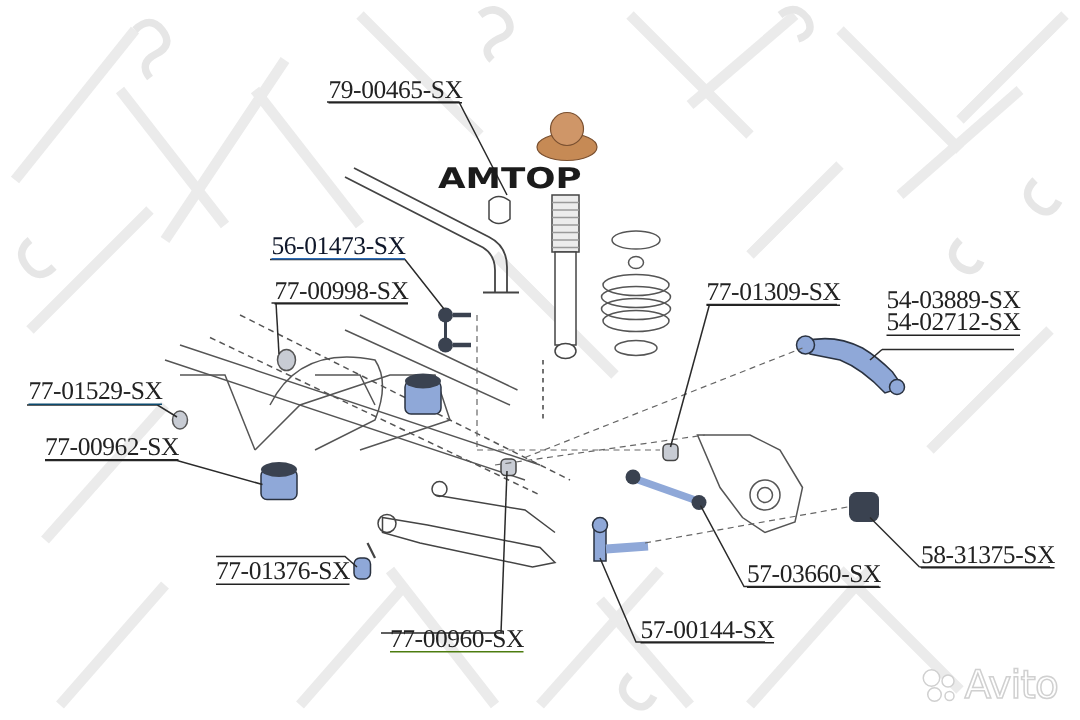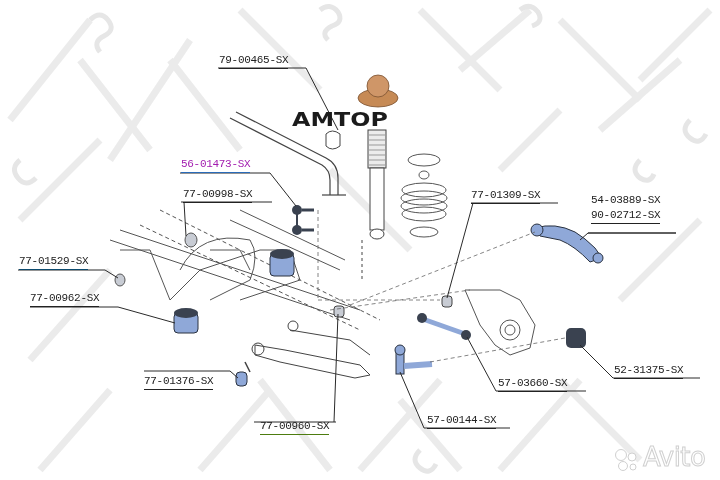--- a/index.html
+++ b/index.html
@@ -1,21 +1,21 @@
 <!DOCTYPE html>
 <html><head>
 <meta charset="utf-8">
 <style>
   html,body{margin:0;padding:0;}
   body{width:720px;height:480px;overflow:hidden;background:#ffffff;position:relative;font-family:"DejaVu Sans",sans-serif;}
   #canvas{position:absolute;left:0;top:0;width:720px;height:480px;}
-  .callout{position:absolute;font-family:Liberation Mono, monospace;font-size:11px;color:#222;white-space:nowrap;line-height:16px;letter-spacing:-0.3px;}
-  .callout.link{color:#a21caf;}
+  .callout{position:absolute;font-family:Liberation Serif, serif;font-size:17px;color:#222;white-space:nowrap;line-height:16px;letter-spacing:-0.3px;}
+  .callout.link{color:#0f172a;}
   .brand{position:absolute;left:292px;top:108px;font-family:"DejaVu Sans",sans-serif;font-weight:bold;font-size:19px;letter-spacing:0px;color:#1b1b1b;transform:scaleX(1.25);transform-origin:left top;}
-  .avito{position:absolute;left:614px;top:442px;display:flex;align-items:flex-end;gap:3px;}
+  .avito{position:absolute;left:614px;top:442px;display:flex;align-items:center;gap:3px;}
   .avito-text{font-family:"DejaVu Sans",sans-serif;font-size:26px;color:#ffffff;-webkit-text-stroke:1px #d0d0d0;letter-spacing:-0.5px;}
 </style>
 </head>
 <body>
 
 <svg id="canvas" width="720" height="480" viewBox="0 0 720 480">
 
   <g fill="none" stroke="#e9e9e9" stroke-width="7" opacity="0.9">
     <line x1="10" y1="120" x2="90" y2="20"></line>
       <line x1="110" y1="160" x2="190" y2="40"></line>
@@ -184,24 +184,24 @@
 
 <div class="callout" style="left:219px;top:52px;border-bottom:1px solid #222;">79-00465-SX</div>
 <div class="callout link" style="left:181px;top:156px;border-bottom:1px solid #2a6bb8;">56-01473-SX</div>
 <div class="callout" style="left:183px;top:186px;border-bottom:1px solid #222;">77-00998-SX</div>
 <div class="callout" style="left:19px;top:253px;border-bottom:1px solid #0c4a6e;">77-01529-SX</div>
 <div class="callout" style="left:30px;top:290px;border-bottom:1px solid #222;">77-00962-SX</div>
 <div class="callout" style="left:144px;top:373px;border-bottom:1px solid #222;">77-01376-SX</div>
 <div class="callout" style="left:260px;top:418px;border-bottom:1px solid #4d7c0f;">77-00960-SX</div>
 <div class="callout" style="left:471px;top:187px;border-bottom:1px solid #222;">77-01309-SX</div>
 <div class="callout" style="left:591px;top:192px;">54-03889-SX</div>
-<div class="callout" style="left:591px;top:207px;border-bottom:1px solid #222;">90-02712-SX</div>
+<div class="callout" style="left:591px;top:207px;border-bottom:1px solid #222;">54-02712-SX</div>
 <div class="callout" style="left:498px;top:375px;border-bottom:1px solid #222;">57-03660-SX</div>
 <div class="callout" style="left:427px;top:412px;border-bottom:1px solid #222;">57-00144-SX</div>
-<div class="callout" style="left:614px;top:362px;border-bottom:1px solid #222;">52-31375-SX</div>
+<div class="callout" style="left:614px;top:362px;border-bottom:1px solid #222;">58-31375-SX</div>
 
 <div class="brand">AMTOP</div>
 
 <div class="avito">
   <svg width="26" height="24" viewBox="0 0 26 24">
     <circle cx="7" cy="7" r="5.5" fill="#fff" stroke="#d0d0d0"></circle>
     <circle cx="18" cy="9" r="4" fill="#fff" stroke="#d0d0d0"></circle>
     <circle cx="9" cy="18" r="4.5" fill="#fff" stroke="#d0d0d0"></circle>
     <circle cx="19" cy="19" r="3" fill="#fff" stroke="#d0d0d0"></circle>
   </svg>

